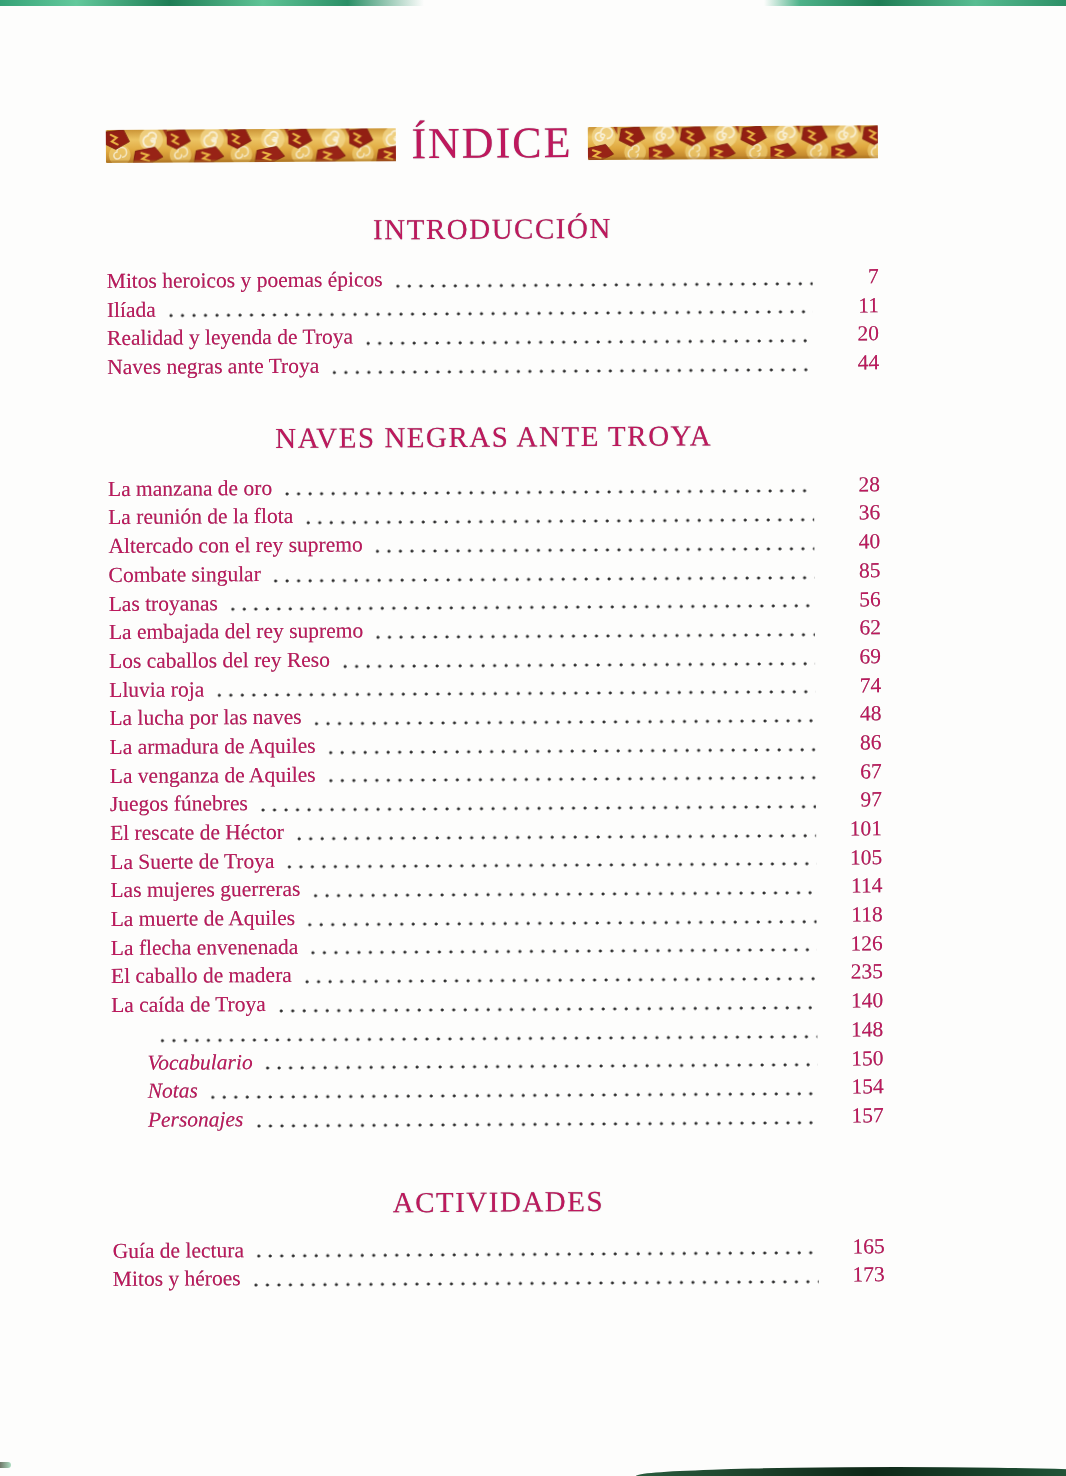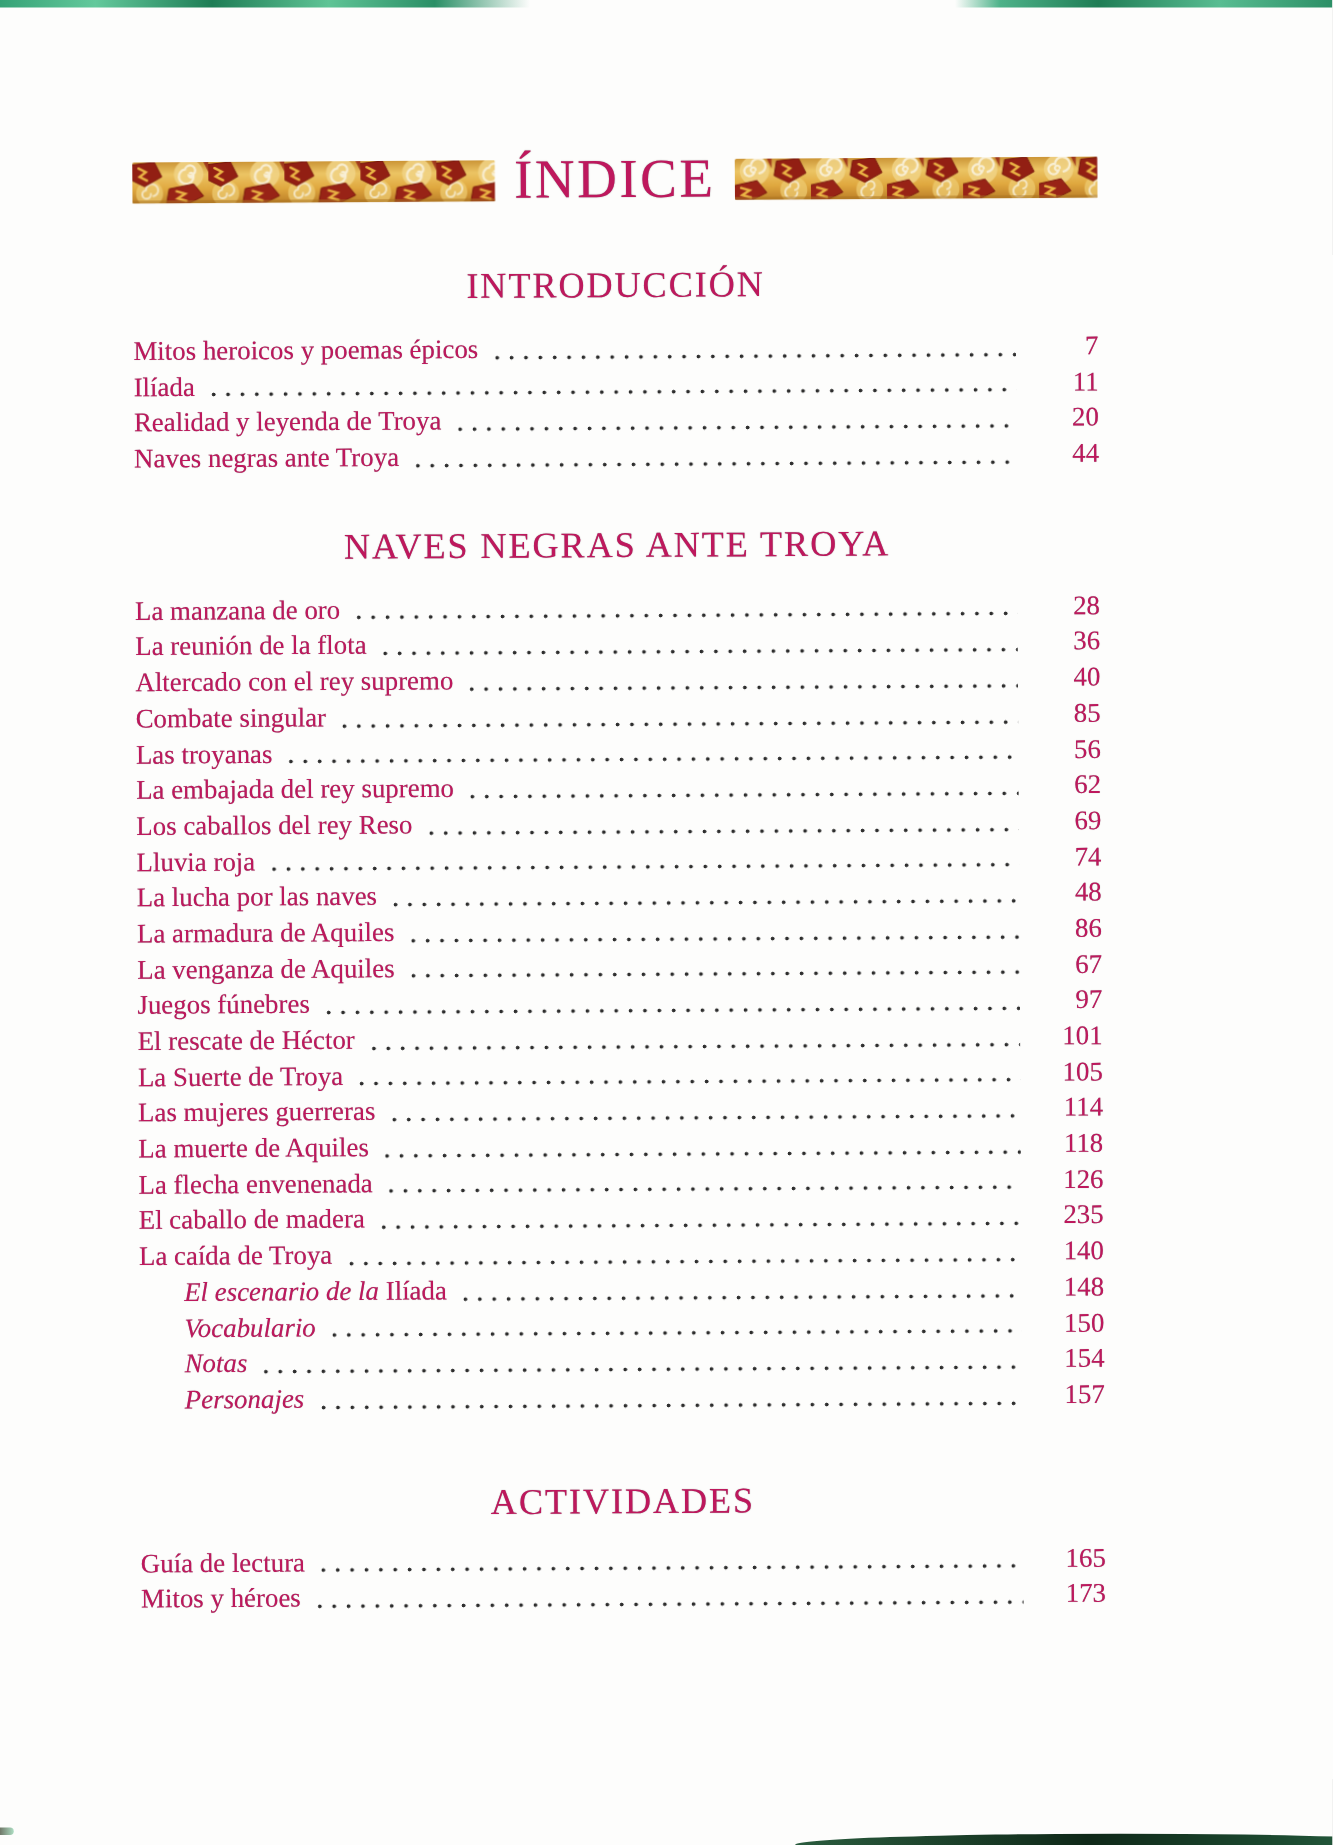--- a/index.html
+++ b/index.html
@@ -264,21 +264,20 @@
     <span class="entry-page">235</span>
   </div>
 
   <div class="toc-entry">
     <span class="entry-title"><em class="ti"></em><span class="tr">La caída de Troya</span></span>
     <span class="leader"></span>
     <span class="entry-page">140</span>
   </div>
 
   <div class="toc-entry indent">
-    <span class="entry-title"><em class="ti">El escenario de la</em><span class="tr">&nbsp;Ilíada</span></span>
     <span class="leader"></span>
     <span class="entry-page">148</span>
   </div>
 
   <div class="toc-entry indent">
     <span class="entry-title"><em class="ti">Vocabulario</em><span class="tr"></span></span>
     <span class="leader"></span>
     <span class="entry-page">150</span>
   </div>
 

